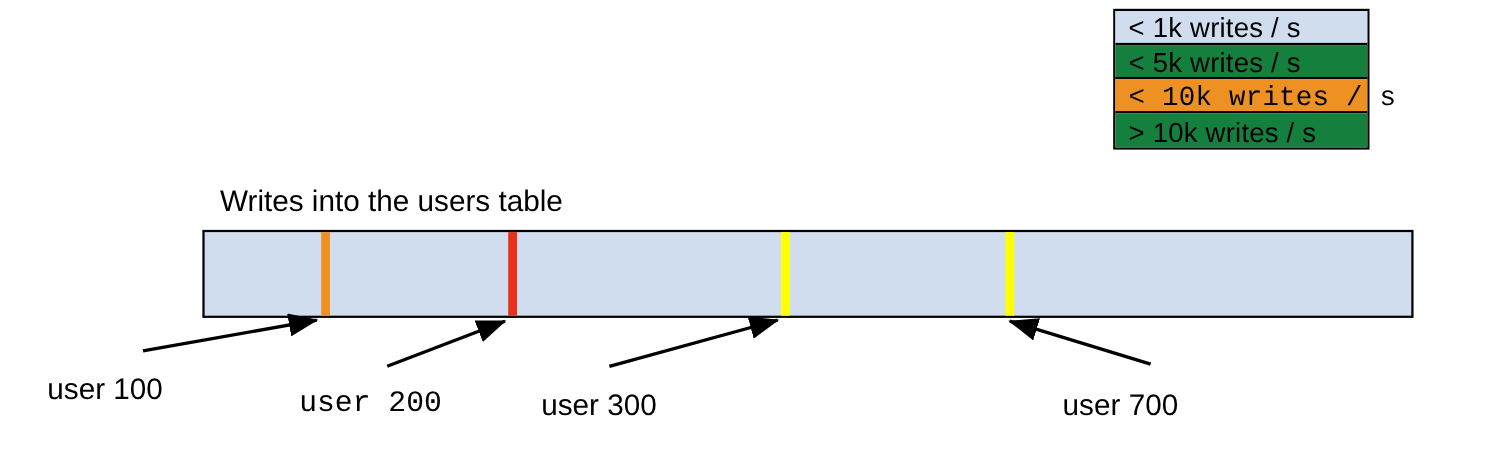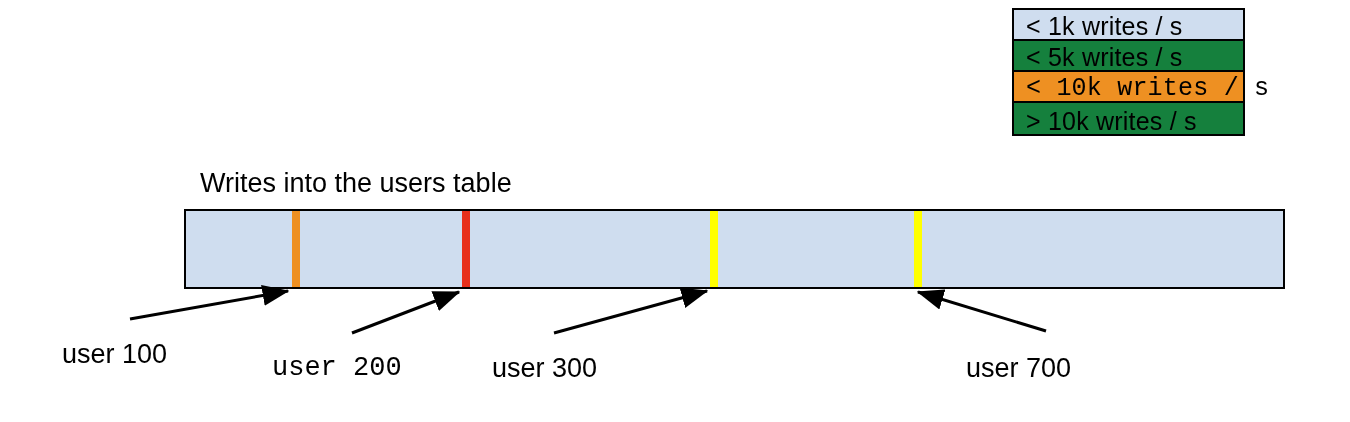--- a/index.html
+++ b/index.html
@@ -132,18 +132,18 @@
       <marker id="arrowhead" markerWidth="9" markerHeight="7" refX="8.5" refY="3.5" orient="auto" markerUnits="strokeWidth">
         <path d="M0,0 L9,3.5 L0,7 z" fill="#000000"></path>
       </marker>
     </defs>
     <line x1="130" y1="319" x2="288" y2="291" stroke="#000000" stroke-width="3" marker-end="url(#arrowhead)"></line>
     <line x1="352" y1="333" x2="459" y2="292" stroke="#000000" stroke-width="3" marker-end="url(#arrowhead)"></line>
     <line x1="554" y1="333" x2="707" y2="291" stroke="#000000" stroke-width="3" marker-end="url(#arrowhead)"></line>
     <line x1="1046" y1="331" x2="918" y2="292" stroke="#000000" stroke-width="3" marker-end="url(#arrowhead)"></line>
   </svg>
 
-  <div class="user-label" style="left:62px; top:341px;">user 100</div>
+  <div class="user-label" style="left:43px; top:341px;">user 100</div>
   <div class="user-label" style="left:272px; top:355px;font-family:Liberation Mono, monospace;">user 200</div>
   <div class="user-label" style="left:492px; top:355px;">user 300</div>
   <div class="user-label" style="left:966px; top:355px;">user 700</div>
 
 </div>
 
 </body></html>

